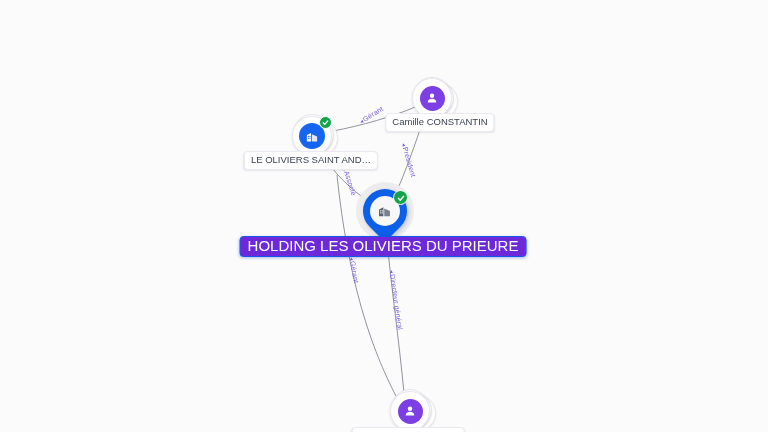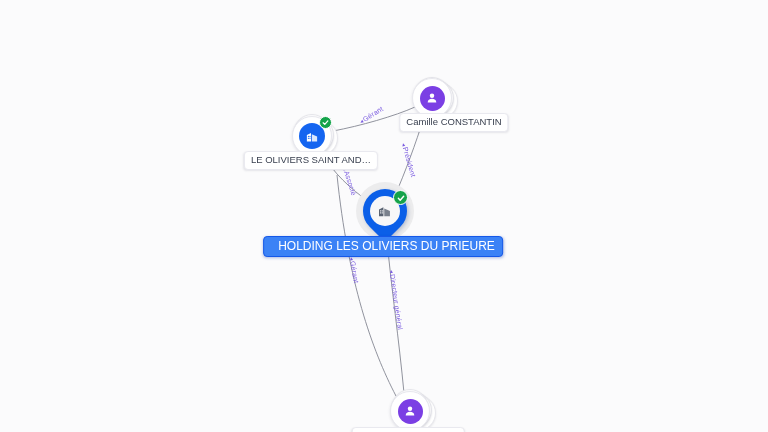--- a/index.html
+++ b/index.html
@@ -162,25 +162,25 @@
     border: 1px solid #e9e9ef;
     border-radius: 4px;
     padding: 2px 6px 3px 6px;
     font-size: 9.5px;
     color: #3a4150;
     white-space: nowrap;
     box-shadow: 0 1px 2px rgba(40,40,70,.10);
     line-height: 12px;
   }
   .node-label.selected {
-    background: #3b82f6;
+    background: #6d28d9;
     border-color: #1558e8;
     color: #ffffff;
-    font-size: 12px;
-    padding: 3px 7px 4px 14px;
+    font-size: 15px;
+    padding: 3px 7px 4px 7px;
     box-shadow: 0 1px 3px rgba(20,60,180,.35);
   }
 </style>
 </head>
 <body>
 
 <div id="stage">
 
   <svg id="edges" viewBox="0 0 768 432" xmlns="http://www.w3.org/2000/svg">
     <g fill="none" stroke="#6f7380" stroke-width="0.9" opacity="0.85">
@@ -225,21 +225,21 @@
     </div>
     <div class="person-badge">
       <div class="person-disc">
         <svg width="14" height="14" viewBox="0 0 24 24" fill="#ffffff">
           <circle cx="12" cy="8" r="3.8"></circle>
           <path d="M4.6 19.5c0-4 3.3-6.2 7.4-6.2s7.4 2.2 7.4 6.2z"></path>
         </svg>
       </div>
     </div>
   </div>
-  <div class="node-label" style="left:454px; top:113px;">Camille CONSTANTIN</div>
+  <div class="node-label" style="left:440px; top:113px;">Camille CONSTANTIN</div>
 
   <div class="node" style="left:312px; top:136px;">
     <div class="stack">
       <i style="left:-10px; top:-16px;"></i>
       <i style="left:-14px; top:-19px;"></i>
       <i style="left:-18px; top:-22px;"></i>
     </div>
     <div class="company-badge">
       <div class="company-disc">
         <svg width="15" height="15" viewBox="0 0 24 24" fill="#ffffff">

